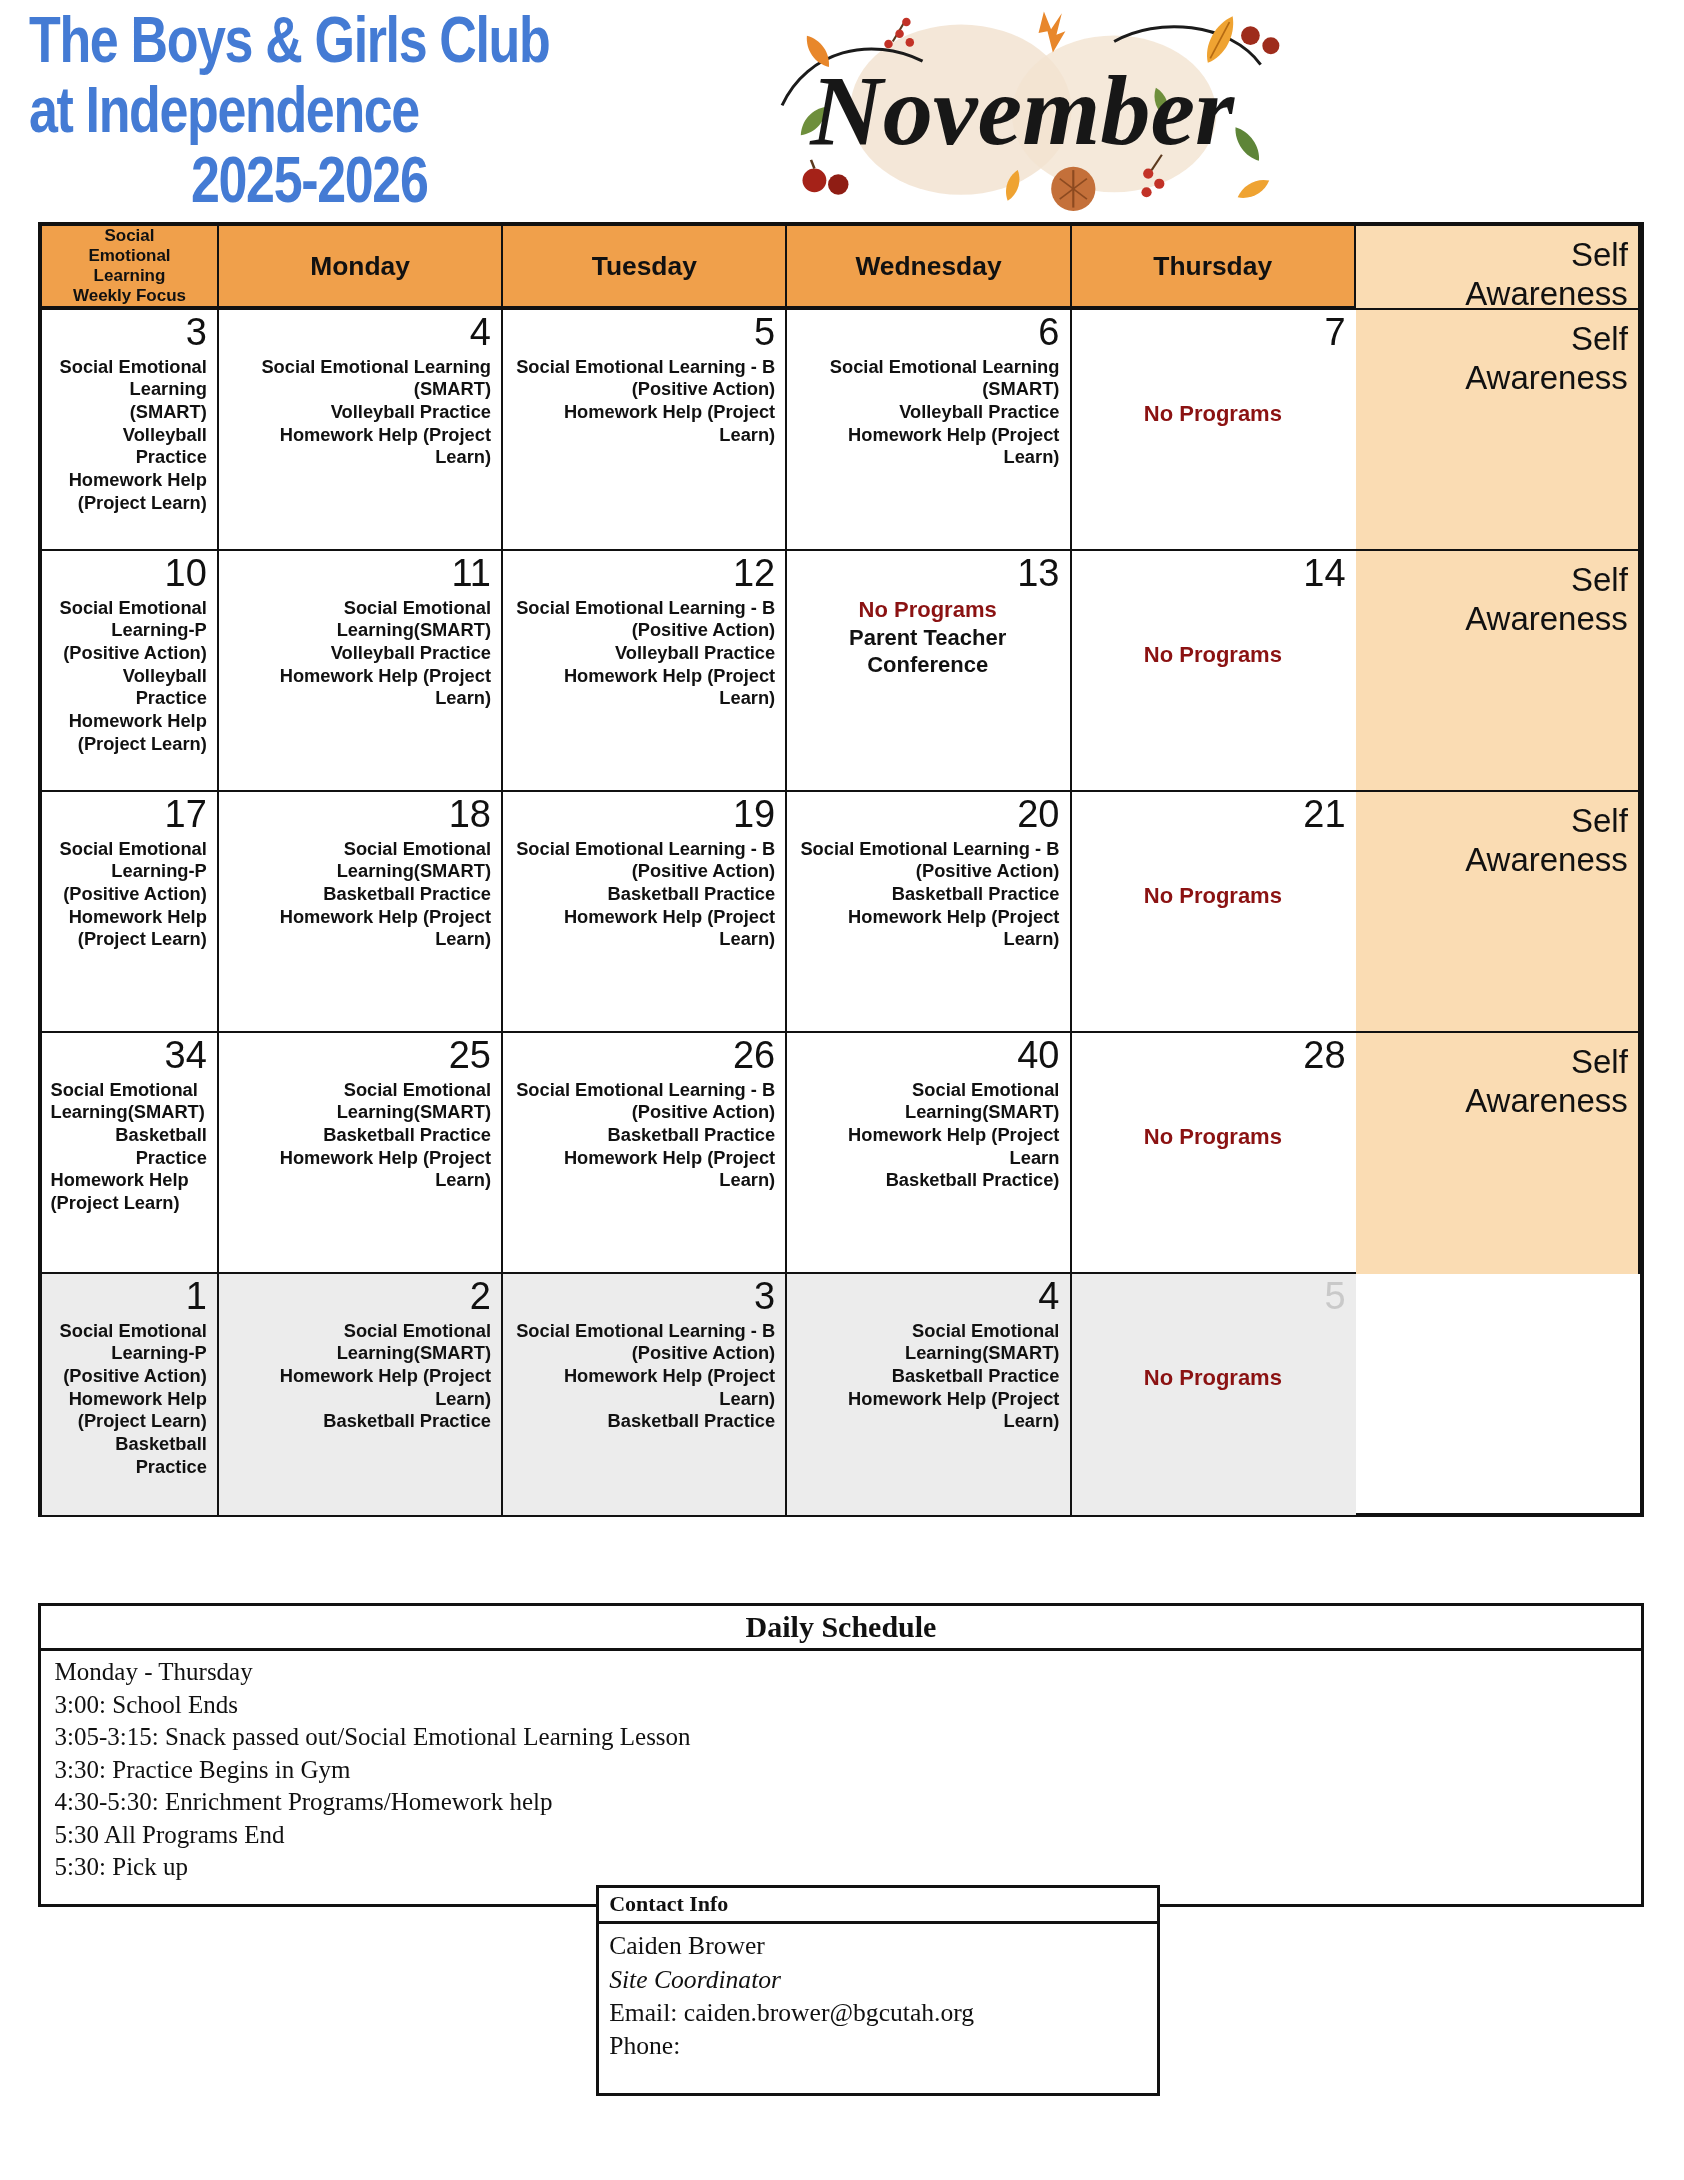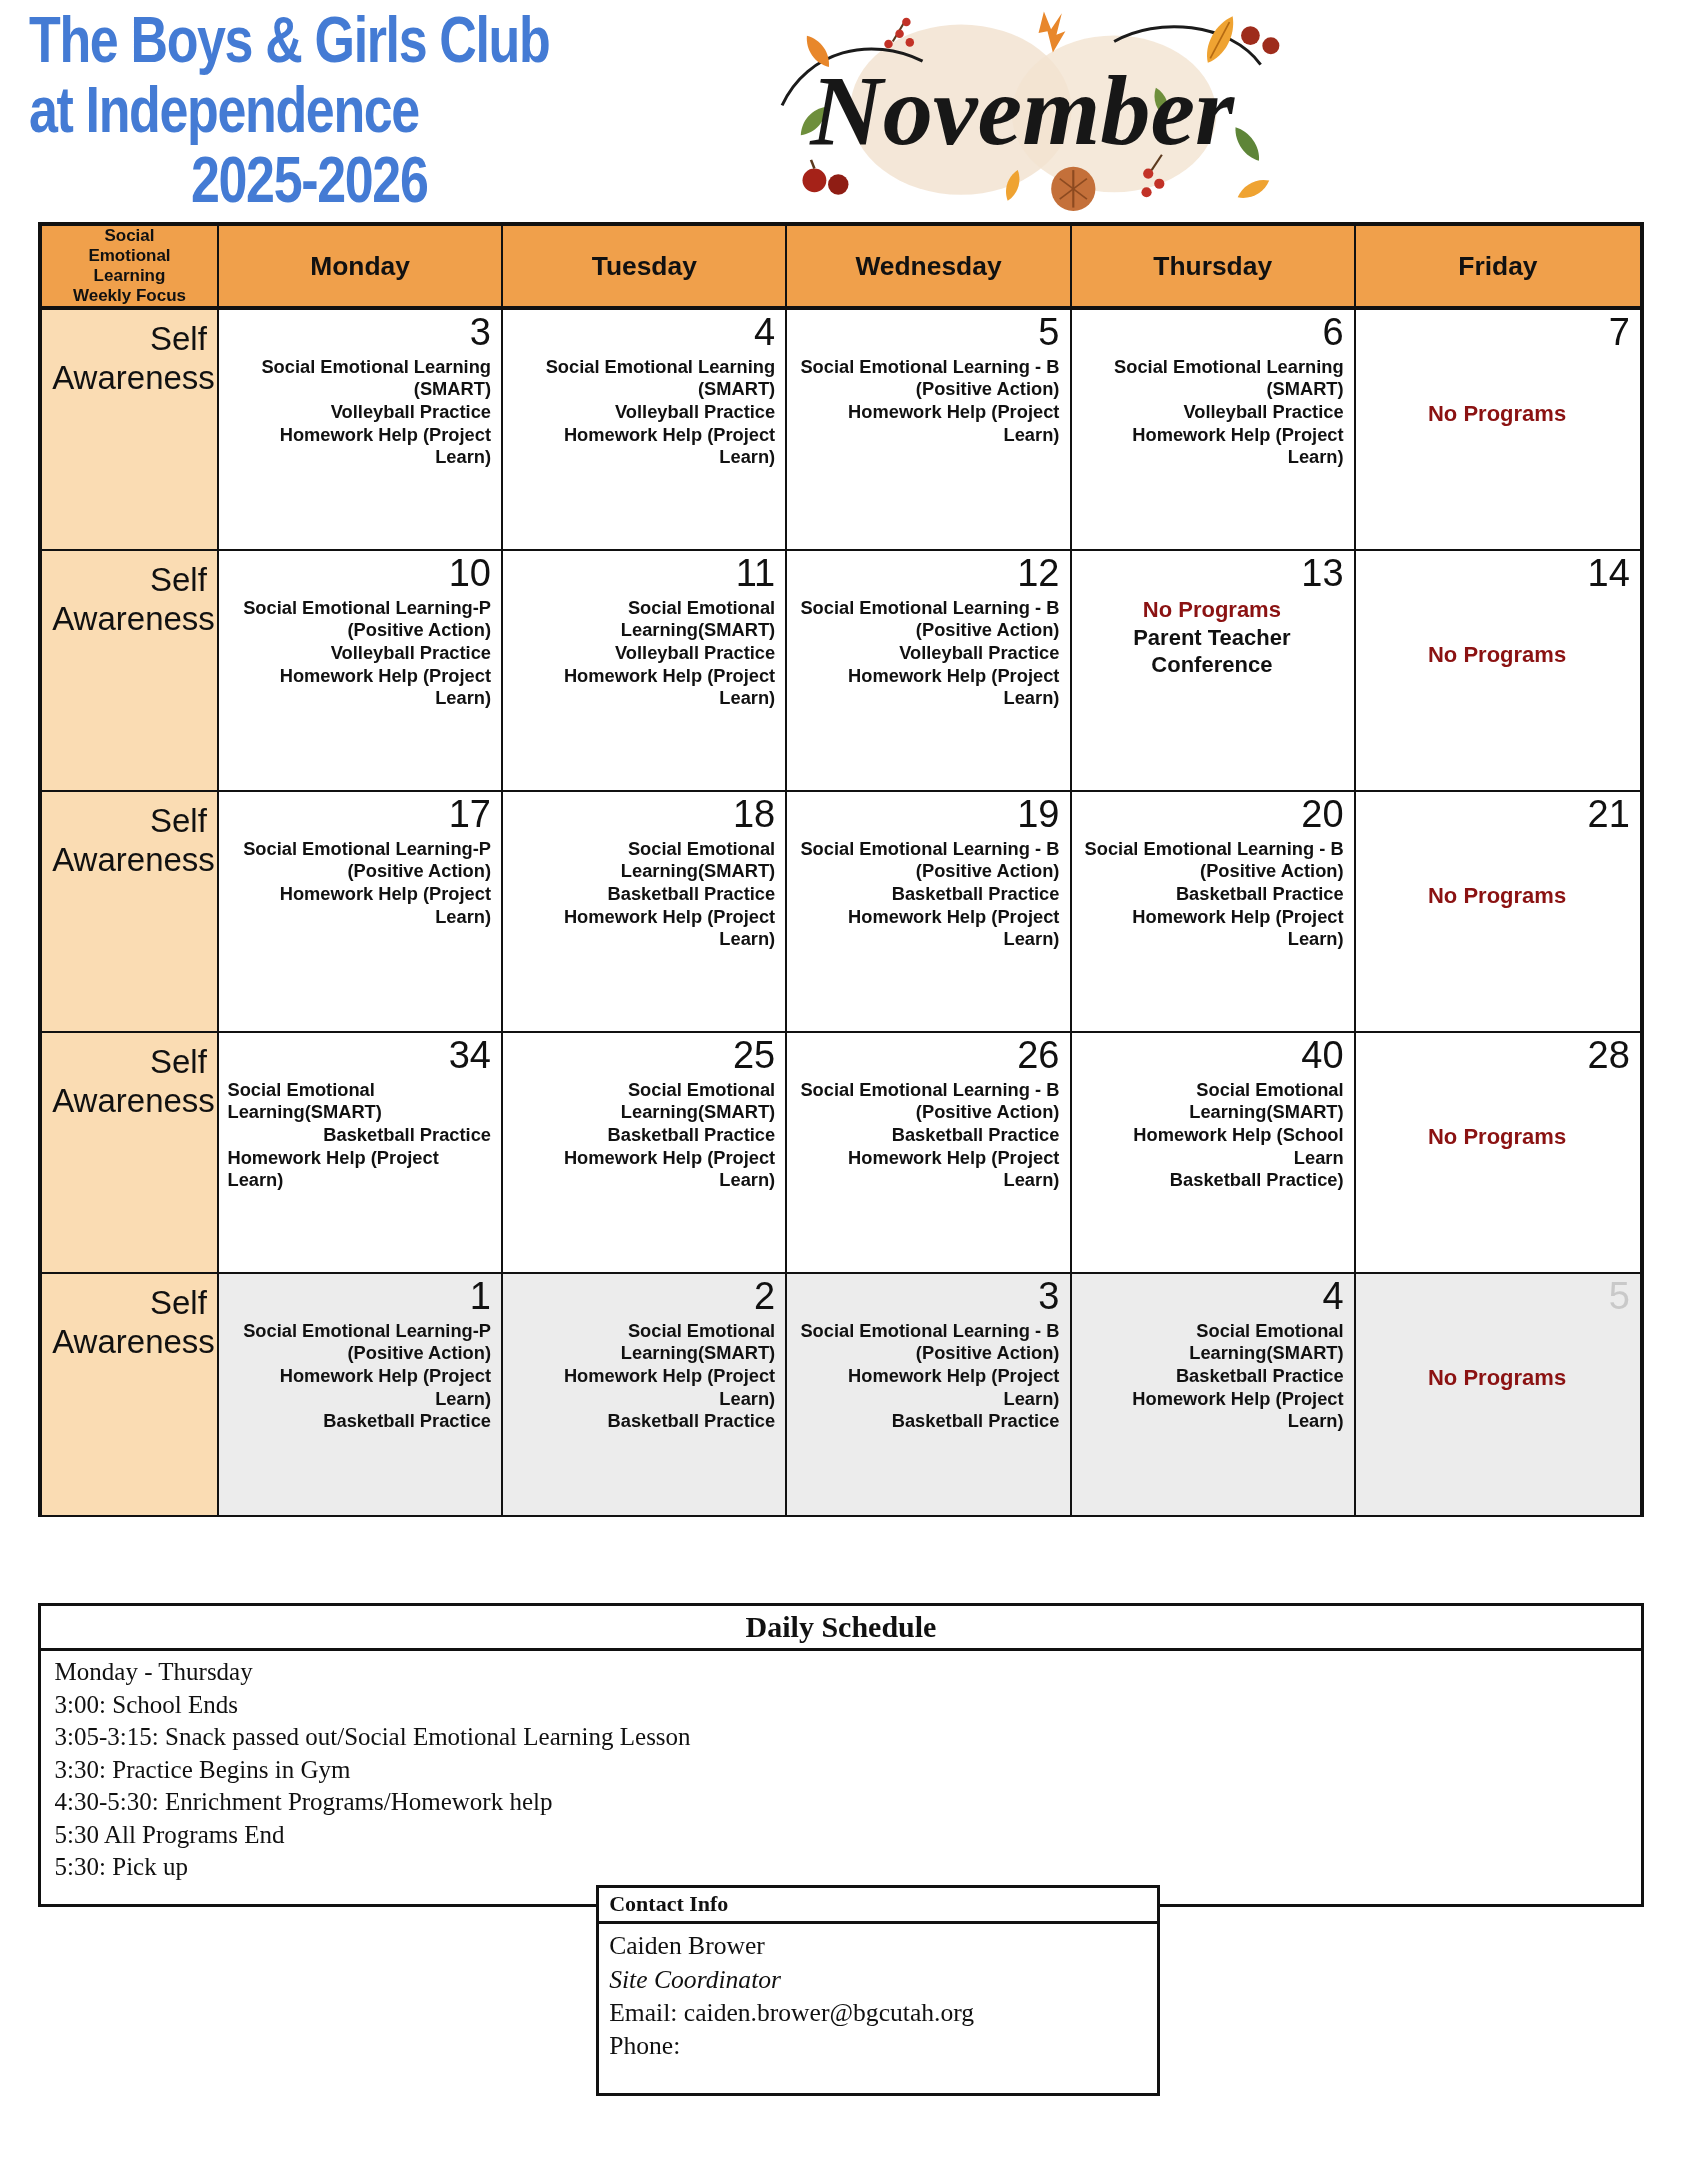--- a/index.html
+++ b/index.html
@@ -151,21 +151,20 @@
 
   <div class="calendar" id="calendar-grid">
       <div class="cell head focus-head">Social
 Emotional
 Learning
 Weekly Focus</div>
       <div class="cell head">Monday</div>
       <div class="cell head">Tuesday</div>
       <div class="cell head">Wednesday</div>
       <div class="cell head">Thursday</div>
-      <div class="cell head col-last">Friday</div>
       <div class="cell focus">Self
 Awareness</div>
       <div class="cell day">
         <div class="date">3</div>
         <div class="events">
           <div class="ev">Social Emotional Learning (SMART)</div>
           <div class="ev">Volleyball Practice</div>
           <div class="ev">Homework Help (Project Learn)</div>
         </div>
       </div>
@@ -299,21 +298,21 @@
         <div class="events">
           <div class="ev">Social Emotional Learning - B (Positive Action)</div>
           <div class="ev">Basketball Practice</div>
           <div class="ev">Homework Help (Project Learn)</div>
         </div>
       </div>
       <div class="cell day">
         <div class="date">40</div>
         <div class="events">
           <div class="ev">Social Emotional Learning(SMART)</div>
-          <div class="ev">Homework Help (School Learn</div>
+          <div class="ev">Homework Help (Project Learn</div>
           <div class="ev">Basketball Practice)</div>
         </div>
       </div>
       <div class="cell day col-last np-only">
         <div class="date">28</div>
         <div class="events">
           <div class="ev np">No Programs</div>
         </div>
       </div>
       <div class="cell focus row-last">Self

